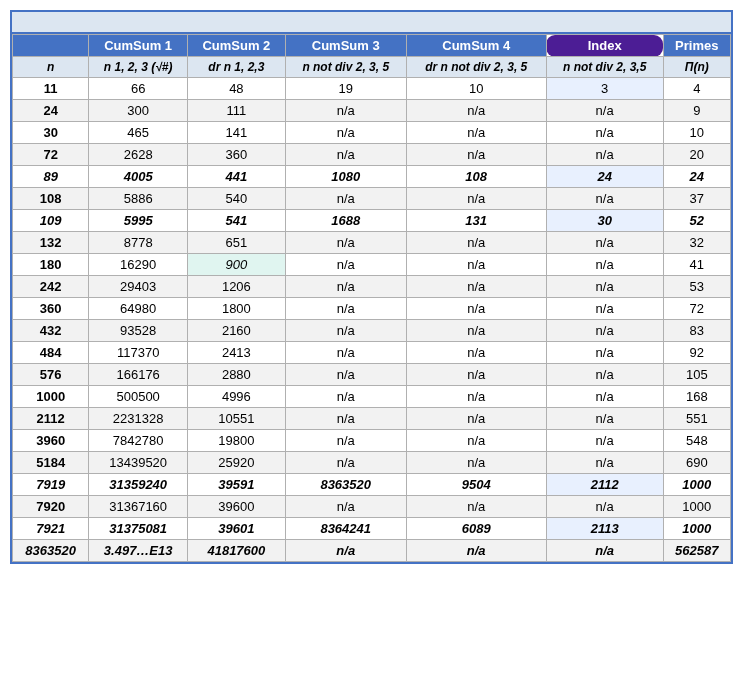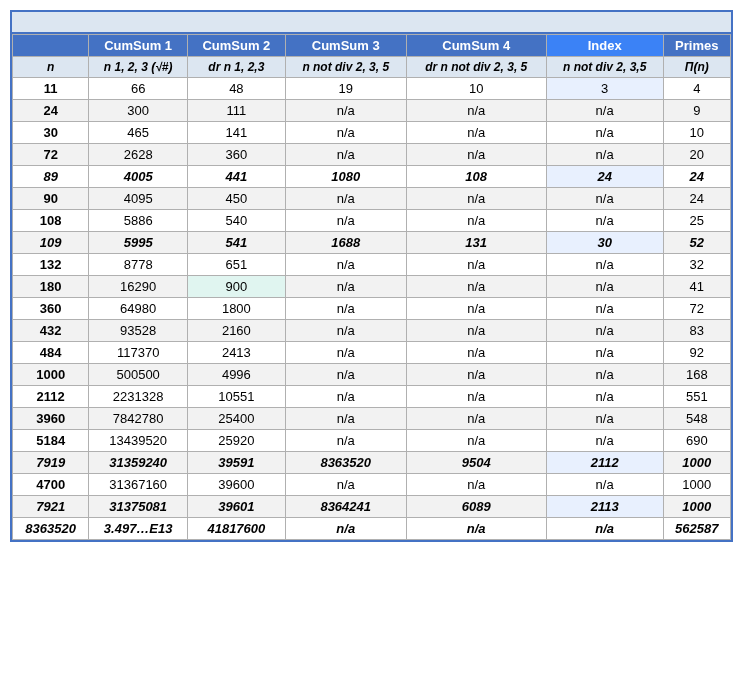--- a/index.html
+++ b/index.html
@@ -58,20 +58,21 @@
     }
     .bold-row td {
       font-weight: bold;
       font-style: italic;
     }
     .index-col {
       background: #e8f0fe !important;
     }
     .teal-cell {
       background: #e0f5f0 !important;
+      font-style: italic;
     }
     td.n-col {
       font-weight: bold;
     }
   </style>
 </head>
 <body>
 
 <div class="container">
   <div class="title-block">
@@ -79,21 +80,21 @@
     <div></div>
   </div>
   <table>
     <thead>
       <tr id="header-row-1">
           <th></th>
           <th>CumSum 1</th>
           <th>CumSum 2</th>
           <th>CumSum 3</th>
           <th>CumSum 4</th>
-          <th style="background: #3b82f6;">Index</th>
+          <th style="background: #4c1d95; border-radius: 9px;">Index</th>
           <th>Primes</th>
         </tr>
       <tr id="header-row-2">
           <th>n</th>
           <th>n 1, 2, 3 (√#)</th>
           <th>dr n 1, 2,3</th>
           <th>n not div 2, 3, 5</th>
           <th>dr n not div 2, 3, 5</th>
           <th>n not div 2, 3,5</th>
           <th>Π(n)</th>
@@ -139,36 +140,27 @@
         <tr class="bold-row">
           <td class="n-col">89</td>
           <td>4005</td>
           <td>441</td>
           <td>1080</td>
           <td>108</td>
           <td class="index-col">24</td>
           <td>24</td>
         </tr>
         <tr>
-          <td class="n-col">90</td>
-          <td>4095</td>
-          <td>450</td>
-          <td>n/a</td>
-          <td>n/a</td>
-          <td>n/a</td>
-          <td>24</td>
-        </tr>
-        <tr>
           <td class="n-col">108</td>
           <td>5886</td>
           <td>540</td>
           <td>n/a</td>
           <td>n/a</td>
           <td>n/a</td>
-          <td>25</td>
+          <td>37</td>
         </tr>
         <tr class="bold-row">
           <td class="n-col">109</td>
           <td>5995</td>
           <td>541</td>
           <td>1688</td>
           <td>131</td>
           <td class="index-col">30</td>
           <td>52</td>
         </tr>
@@ -184,20 +176,29 @@
         <tr>
           <td class="n-col">180</td>
           <td>16290</td>
           <td class="teal-cell">900</td>
           <td>n/a</td>
           <td>n/a</td>
           <td>n/a</td>
           <td>41</td>
         </tr>
         <tr>
+          <td class="n-col">242</td>
+          <td>29403</td>
+          <td>1206</td>
+          <td>n/a</td>
+          <td>n/a</td>
+          <td>n/a</td>
+          <td>53</td>
+        </tr>
+        <tr>
           <td class="n-col">360</td>
           <td>64980</td>
           <td>1800</td>
           <td>n/a</td>
           <td>n/a</td>
           <td>n/a</td>
           <td>72</td>
         </tr>
         <tr>
           <td class="n-col">432</td>
@@ -211,41 +212,50 @@
         <tr>
           <td class="n-col">484</td>
           <td>117370</td>
           <td>2413</td>
           <td>n/a</td>
           <td>n/a</td>
           <td>n/a</td>
           <td>92</td>
         </tr>
         <tr>
+          <td class="n-col">576</td>
+          <td>166176</td>
+          <td>2880</td>
+          <td>n/a</td>
+          <td>n/a</td>
+          <td>n/a</td>
+          <td>105</td>
+        </tr>
+        <tr>
           <td class="n-col">1000</td>
           <td>500500</td>
           <td>4996</td>
           <td>n/a</td>
           <td>n/a</td>
           <td>n/a</td>
           <td>168</td>
         </tr>
         <tr>
           <td class="n-col">2112</td>
           <td>2231328</td>
           <td>10551</td>
           <td>n/a</td>
           <td>n/a</td>
           <td>n/a</td>
           <td>551</td>
         </tr>
         <tr>
           <td class="n-col">3960</td>
           <td>7842780</td>
-          <td>25400</td>
+          <td>19800</td>
           <td>n/a</td>
           <td>n/a</td>
           <td>n/a</td>
           <td>548</td>
         </tr>
         <tr>
           <td class="n-col">5184</td>
           <td>13439520</td>
           <td>25920</td>
           <td>n/a</td>
@@ -256,21 +266,21 @@
         <tr class="bold-row">
           <td class="n-col">7919</td>
           <td>31359240</td>
           <td>39591</td>
           <td>8363520</td>
           <td>9504</td>
           <td class="index-col">2112</td>
           <td>1000</td>
         </tr>
         <tr>
-          <td class="n-col">4700</td>
+          <td class="n-col">7920</td>
           <td>31367160</td>
           <td>39600</td>
           <td>n/a</td>
           <td>n/a</td>
           <td>n/a</td>
           <td>1000</td>
         </tr>
         <tr class="bold-row">
           <td class="n-col">7921</td>
           <td>31375081</td>

